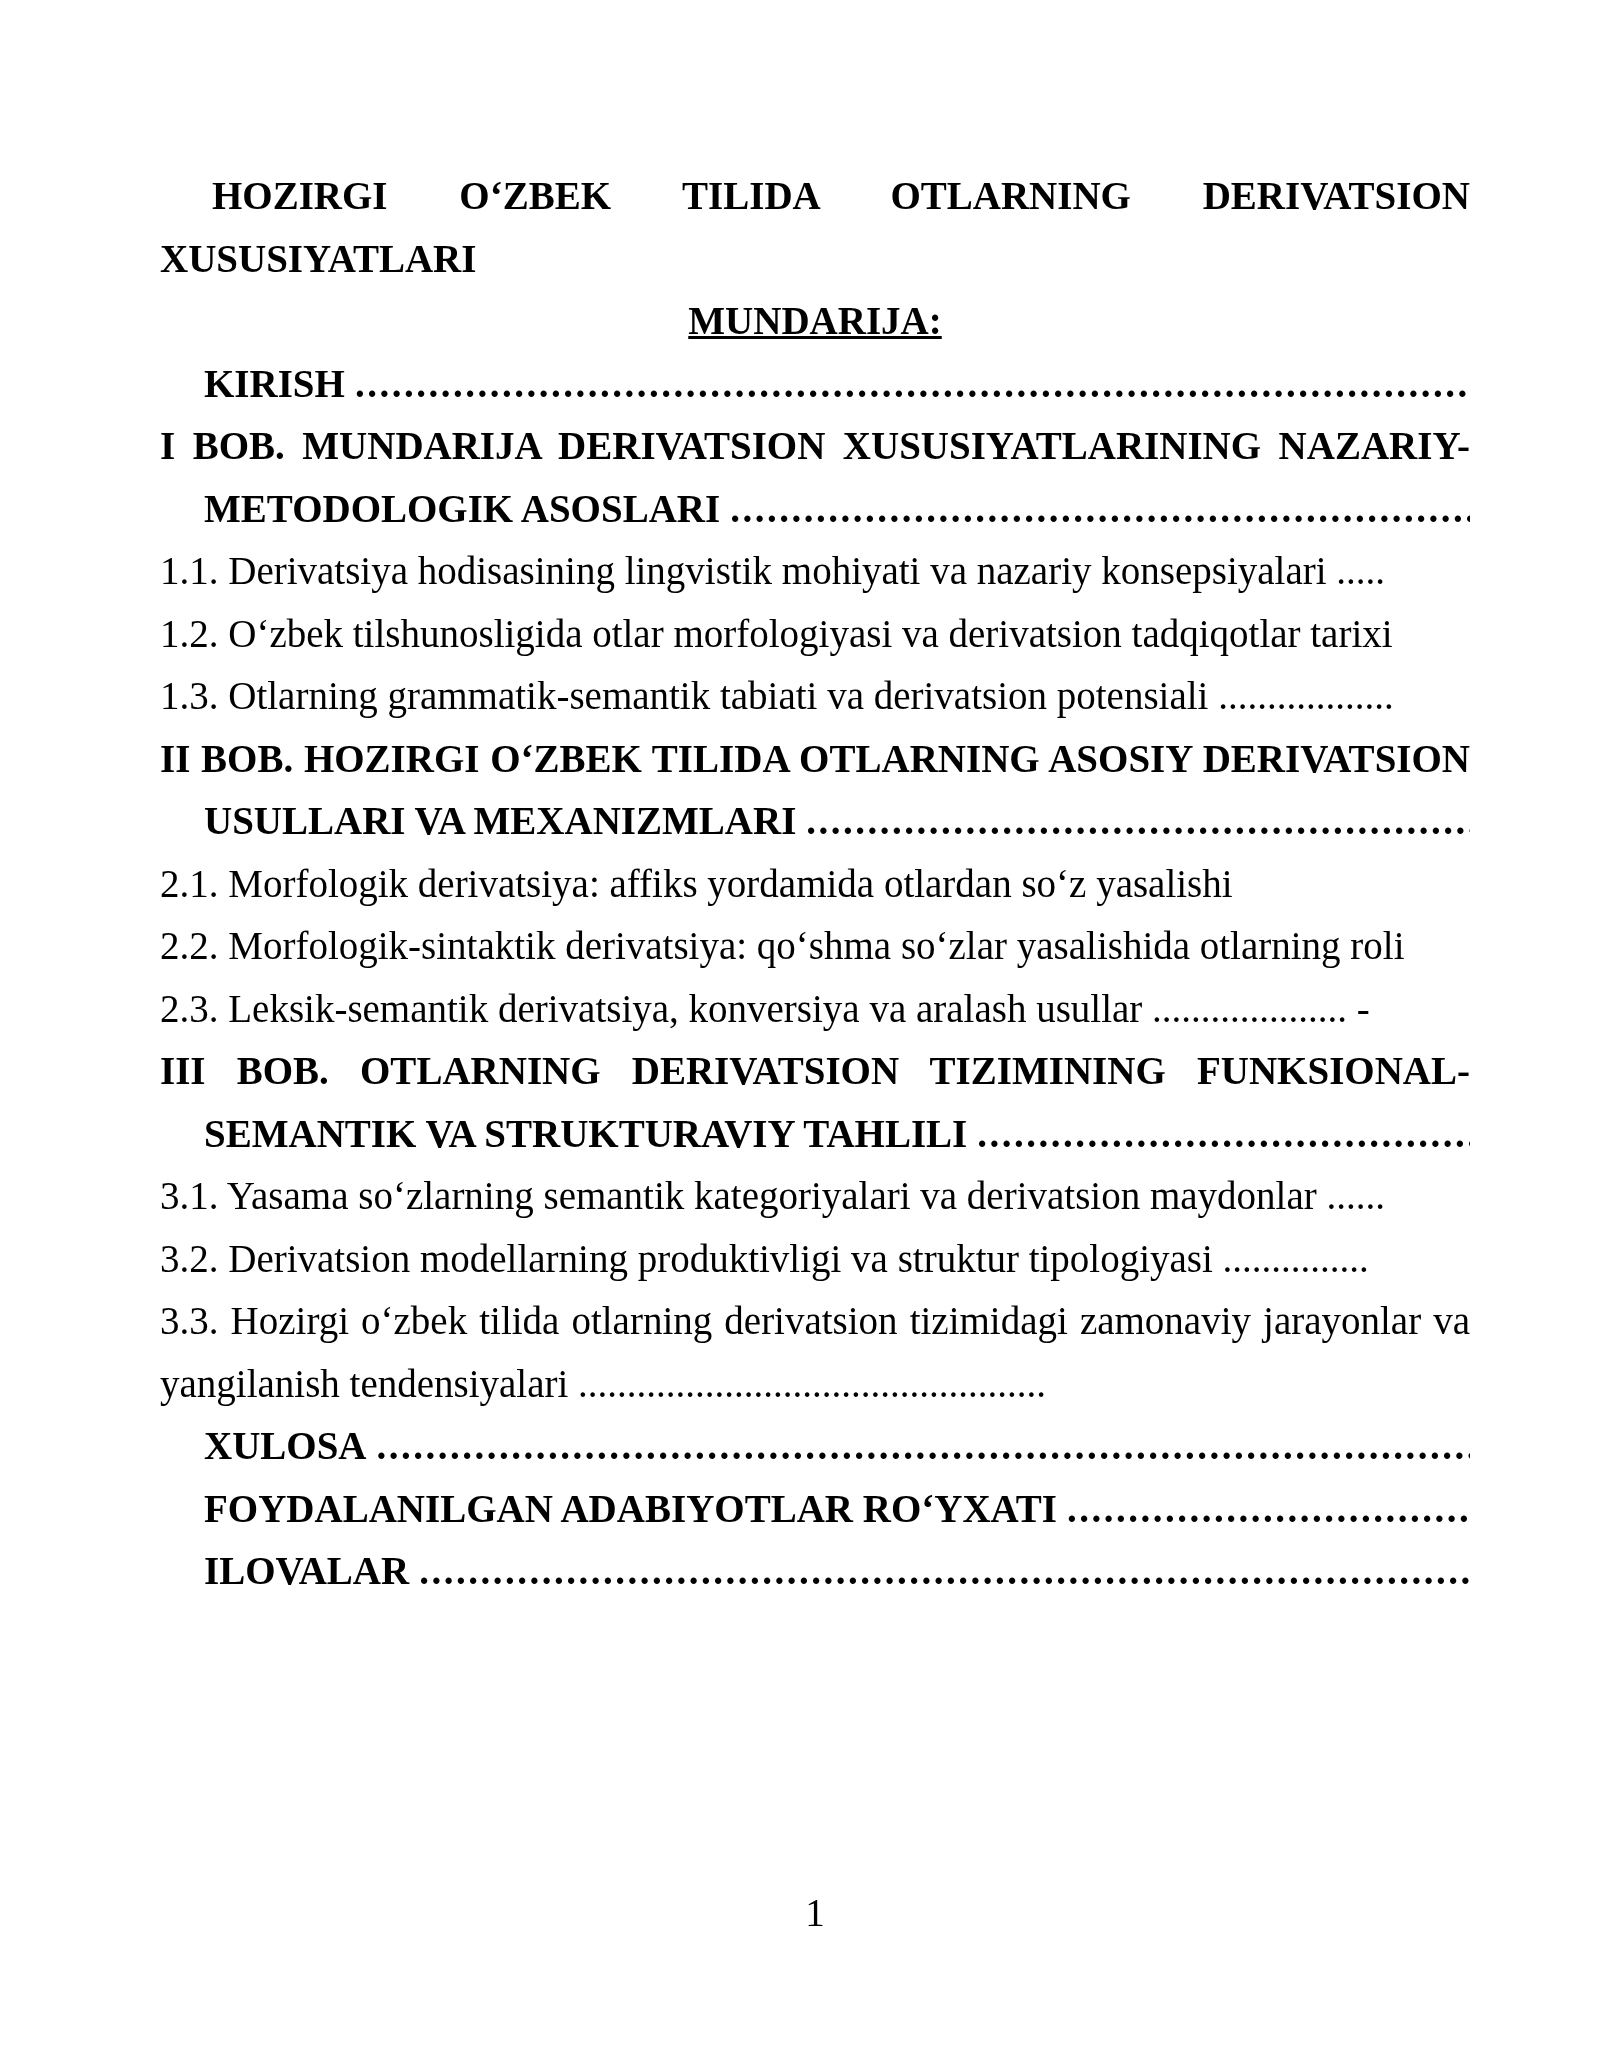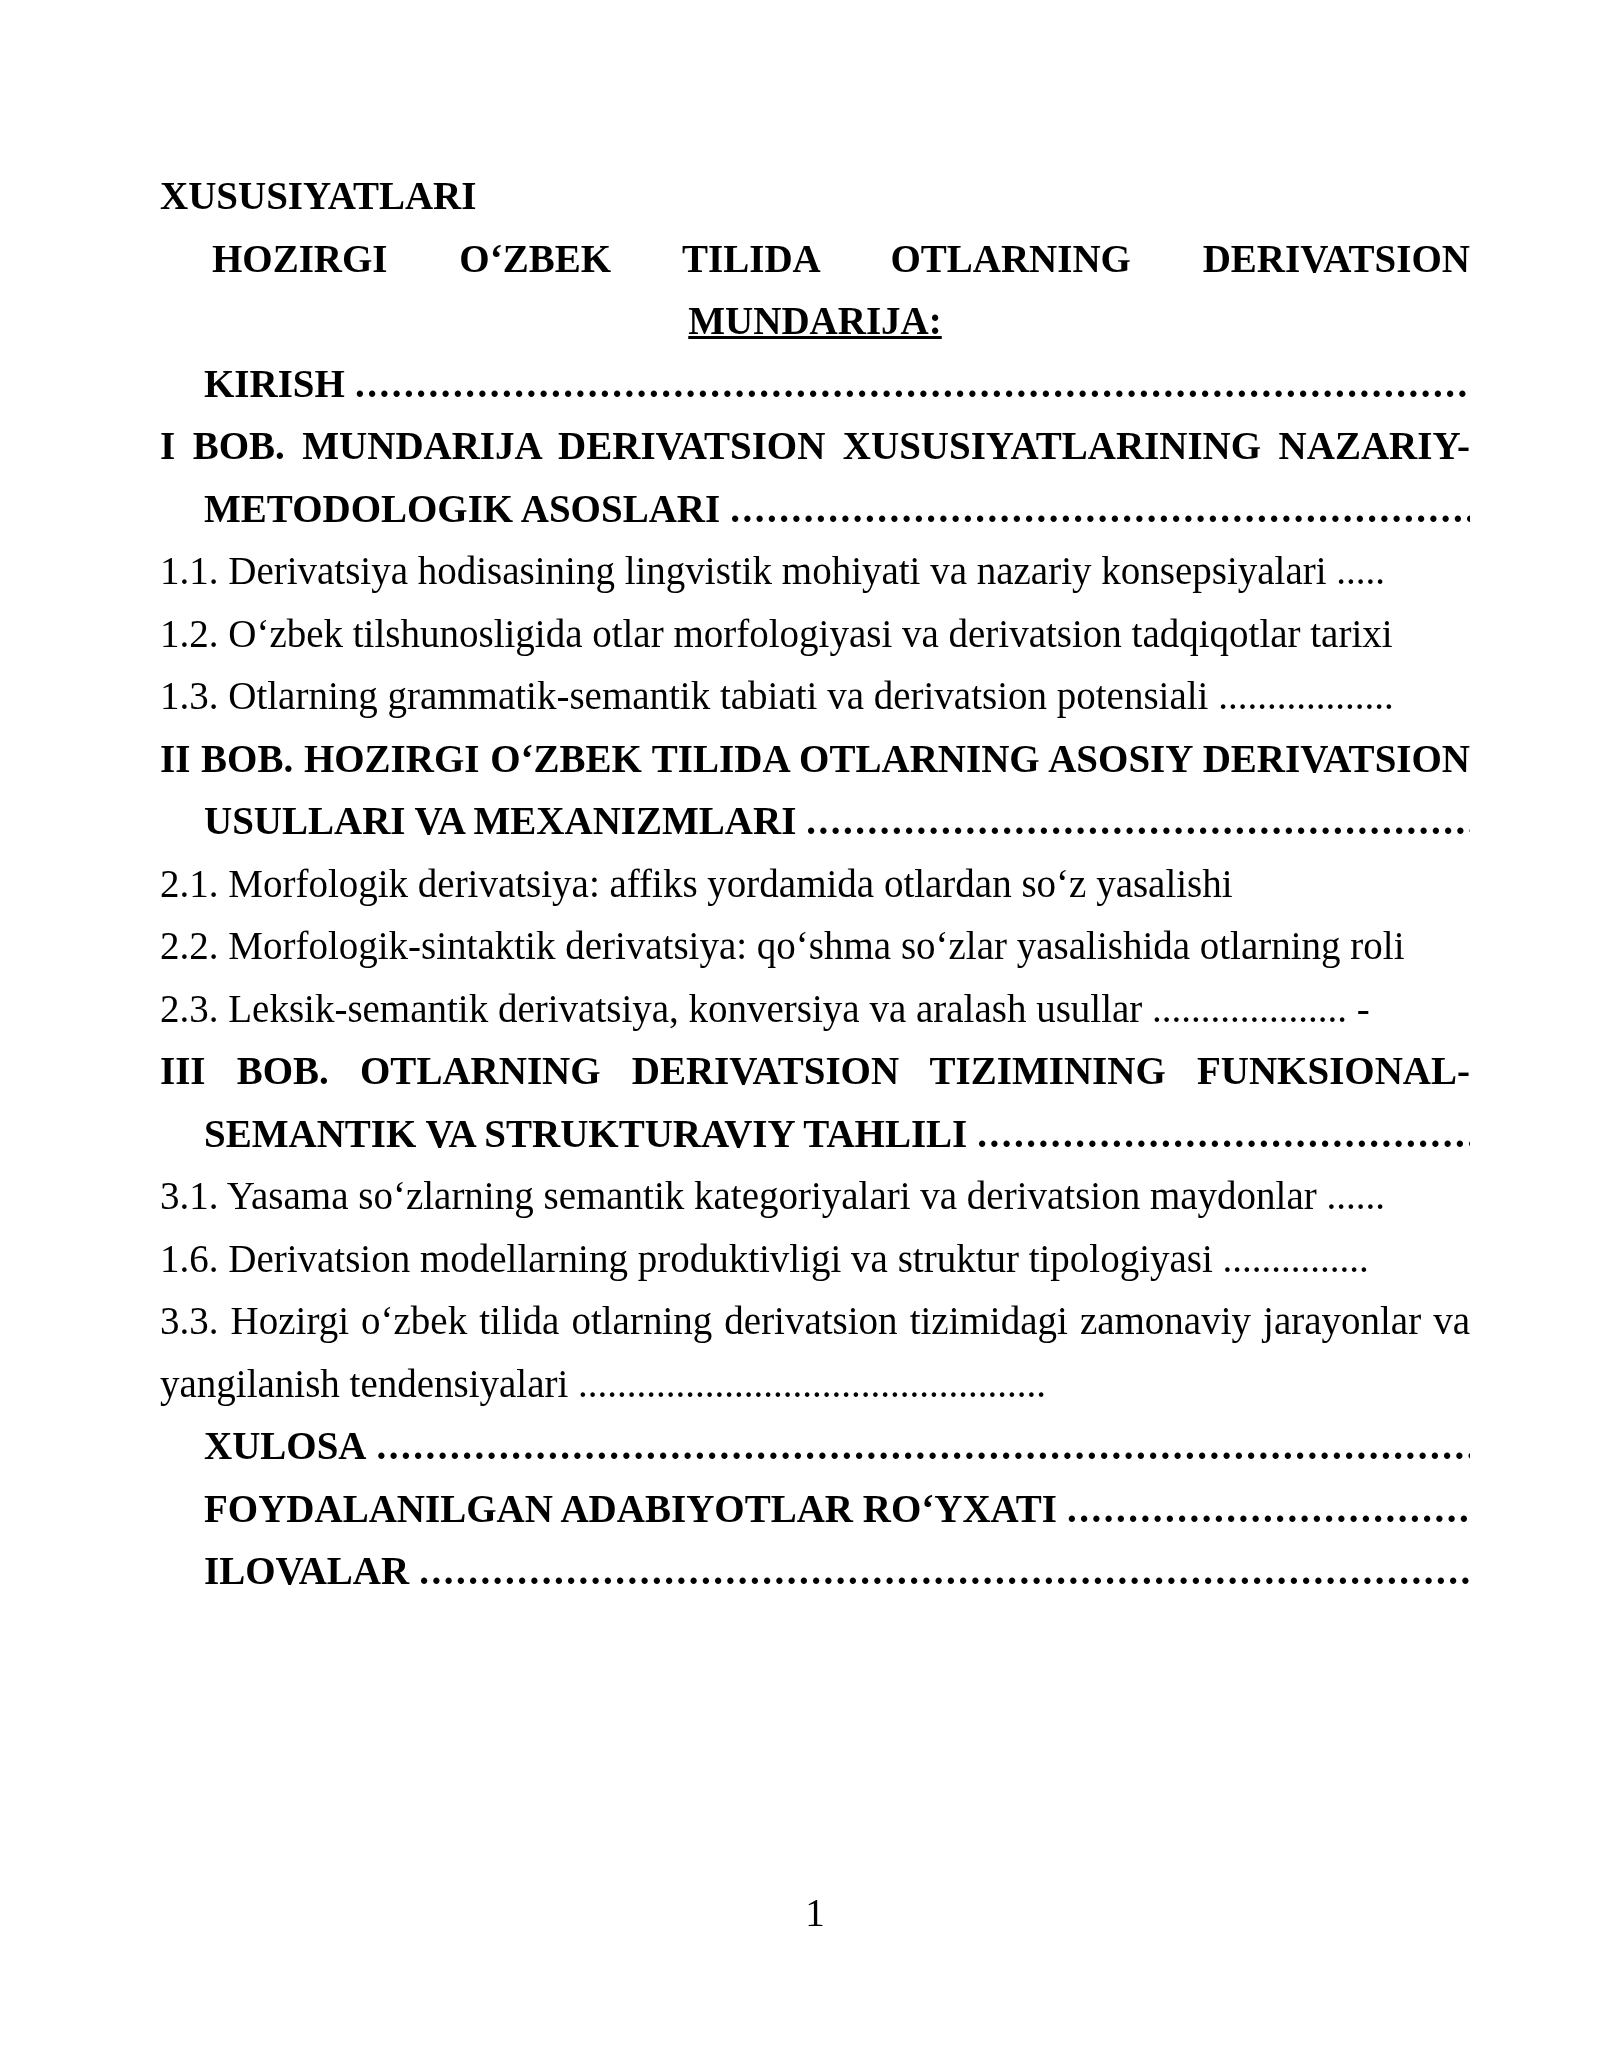--- a/index.html
+++ b/index.html
@@ -36,22 +36,22 @@
     top: 1882px;
     text-align: center;
     line-height: 62.5px;
   }
 </style>
 </head>
 <body>
 
 <div class="page">
 
+  <div class="line bold stretch indent">HOZIRGI O‘ZBEK TILIDA OTLARNING DERIVATSION</div>
   <div class="line bold">XUSUSIYATLARI</div>
-  <div class="line bold stretch indent">HOZIRGI O‘ZBEK TILIDA OTLARNING DERIVATSION</div>
 
   <div class="line bold center">MUNDARIJA:</div>
 
   <div class="line bold leader">
     <span class="label">KIRISH</span>
       <span class="dots">........................................................................................................................................................................................................</span>
   </div>
 
   <div class="line bold stretch">I BOB. MUNDARIJA DERIVATSION XUSUSIYATLARINING NAZARIY-</div>
 
@@ -76,21 +76,21 @@
   <div class="line">2.3. Leksik-semantik derivatsiya, konversiya va aralash usullar .................... -</div>
 
   <div class="line bold stretch">III BOB. OTLARNING DERIVATSION TIZIMINING FUNKSIONAL-</div>
 
   <div class="line bold leader">
     <span class="label">SEMANTIK VA STRUKTURAVIY TAHLILI</span>
       <span class="dots">........................................................................................................................................................................................................</span>
   </div>
 
   <div class="line">3.1. Yasama so‘zlarning semantik kategoriyalari va derivatsion maydonlar ......</div>
-  <div class="line">1.6. Derivatsion modellarning produktivligi va struktur tipologiyasi ...............</div>
+  <div class="line">3.2. Derivatsion modellarning produktivligi va struktur tipologiyasi ...............</div>
   <div class="line stretch">3.3. Hozirgi o‘zbek tilida otlarning derivatsion tizimidagi zamonaviy jarayonlar va</div>
   <div class="line">yangilanish tendensiyalari ................................................</div>
 
   <div class="line bold leader">
     <span class="label">XULOSA</span>
       <span class="dots">........................................................................................................................................................................................................</span>
   </div>
 
   <div class="line bold leader">
     <span class="label">FOYDALANILGAN ADABIYOTLAR RO‘YXATI</span>

